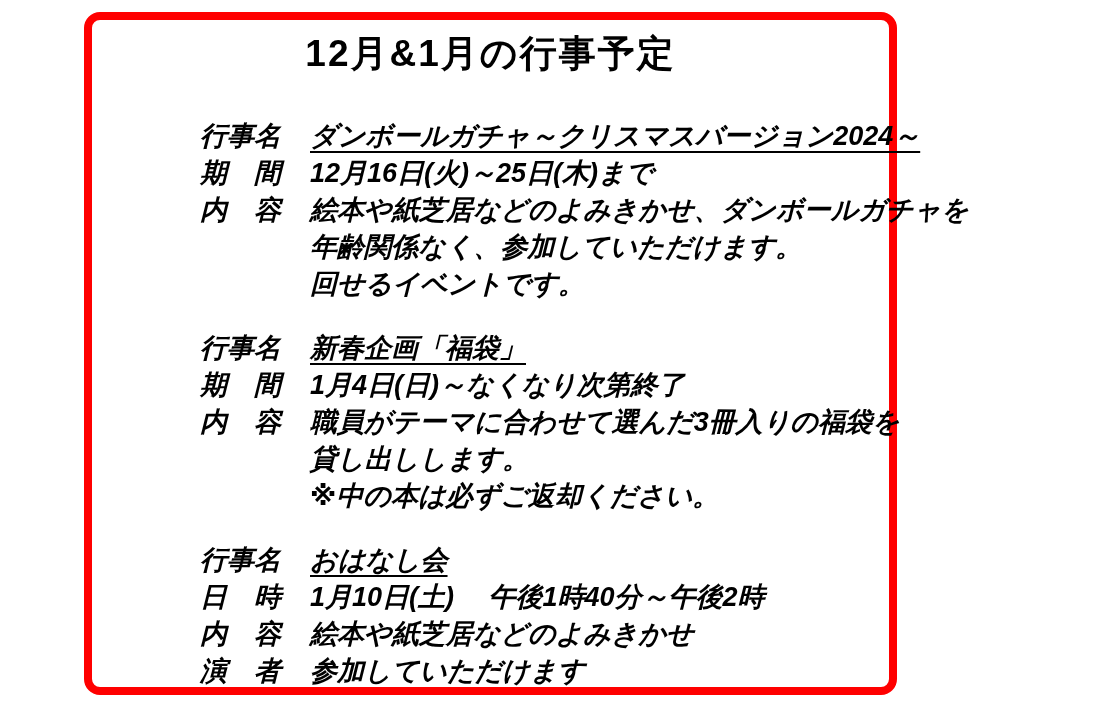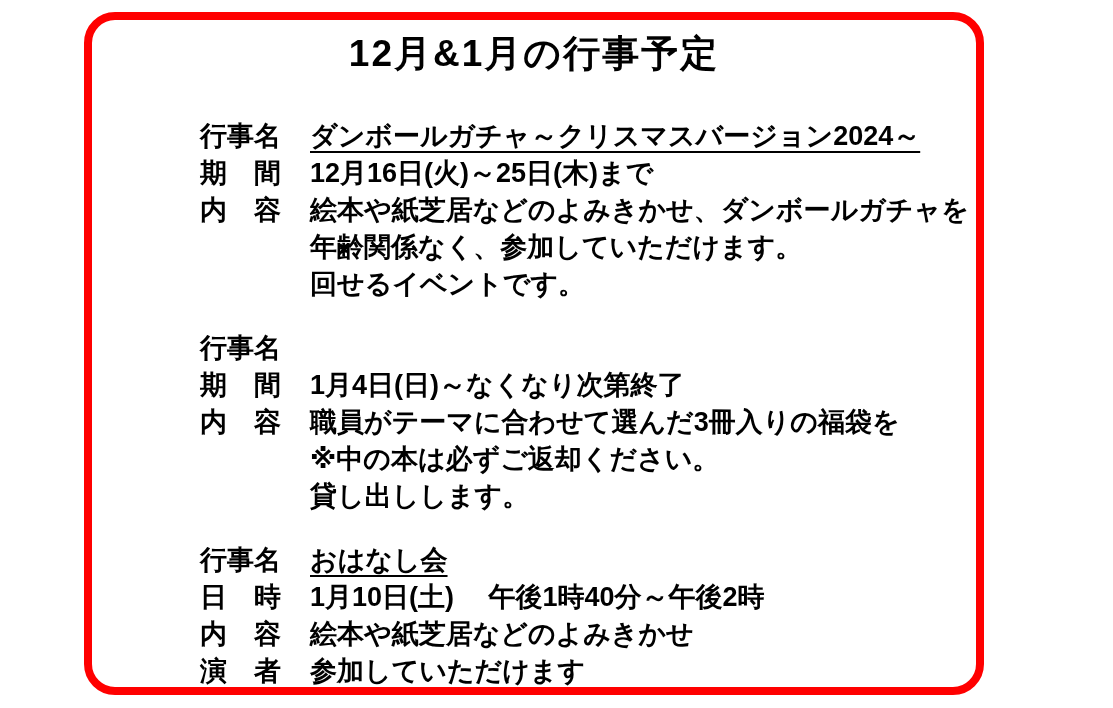--- a/index.html
+++ b/index.html
@@ -12,43 +12,43 @@
     width: 1113px;
     height: 708px;
     overflow: hidden;
     font-family: "Liberation Sans", "DejaVu Sans", sans-serif;
     color: var(--text-color, #000000);
   }
   .sheet {
     position: absolute;
     left: 84px;
     top: 12px;
-    width: 900px;
+    width: 813px;
     height: 683px;
     box-sizing: border-box;
     border: 8px solid var(--border-color, #ff0000);
-    border-radius: 31px;
+    border-radius: 16px;
     background: var(--bg-color, #ffffff);
   }
   .title {
     margin: 12px 0 0 0;
     text-align: center;
     font-size: 37px;
     font-weight: 700;
     letter-spacing: 2px;
     line-height: 43px;
   }
   .content {
     margin-top: 43px;
     padding-left: 108px;
     font-size: 27px;
     font-weight: 700;
   }
   .event + .event { margin-top: 27px; }
-  .row { display: flex; line-height: 37px; }
+  .row { display: flex; line-height: 37px; font-style: italic; }
   .label {
     flex: none;
     width: 84px;
     white-space: pre;
   }
   .value {
     margin-left: 26px;
     white-space: pre;
   }
   .u {
@@ -84,36 +84,37 @@
       </div>
       <div class="row">
         <span class="label"></span>
         <span class="value">回せるイベントです。</span>
       </div>
     </section>
 
     <section class="event">
       <div class="row">
         <span class="label">行事名</span>
+        <span class="value u">新春企画「福袋」</span>
       </div>
       <div class="row">
         <span class="label">期　間</span>
         <span class="value">1月4日(日)～なくなり次第終了</span>
       </div>
       <div class="row">
         <span class="label">内　容</span>
         <span class="value">職員がテーマに合わせて選んだ3冊入りの福袋を</span>
       </div>
       <div class="row">
         <span class="label"></span>
-        <span class="value">※中の本は必ずご返却ください。</span>
+        <span class="value">貸し出しします。</span>
       </div>
       <div class="row">
         <span class="label"></span>
-        <span class="value">貸し出しします。</span>
+        <span class="value">※中の本は必ずご返却ください。</span>
       </div>
     </section>
 
     <section class="event">
       <div class="row">
         <span class="label">行事名</span>
         <span class="value u">おはなし会</span>
       </div>
       <div class="row">
         <span class="label">日　時</span>

